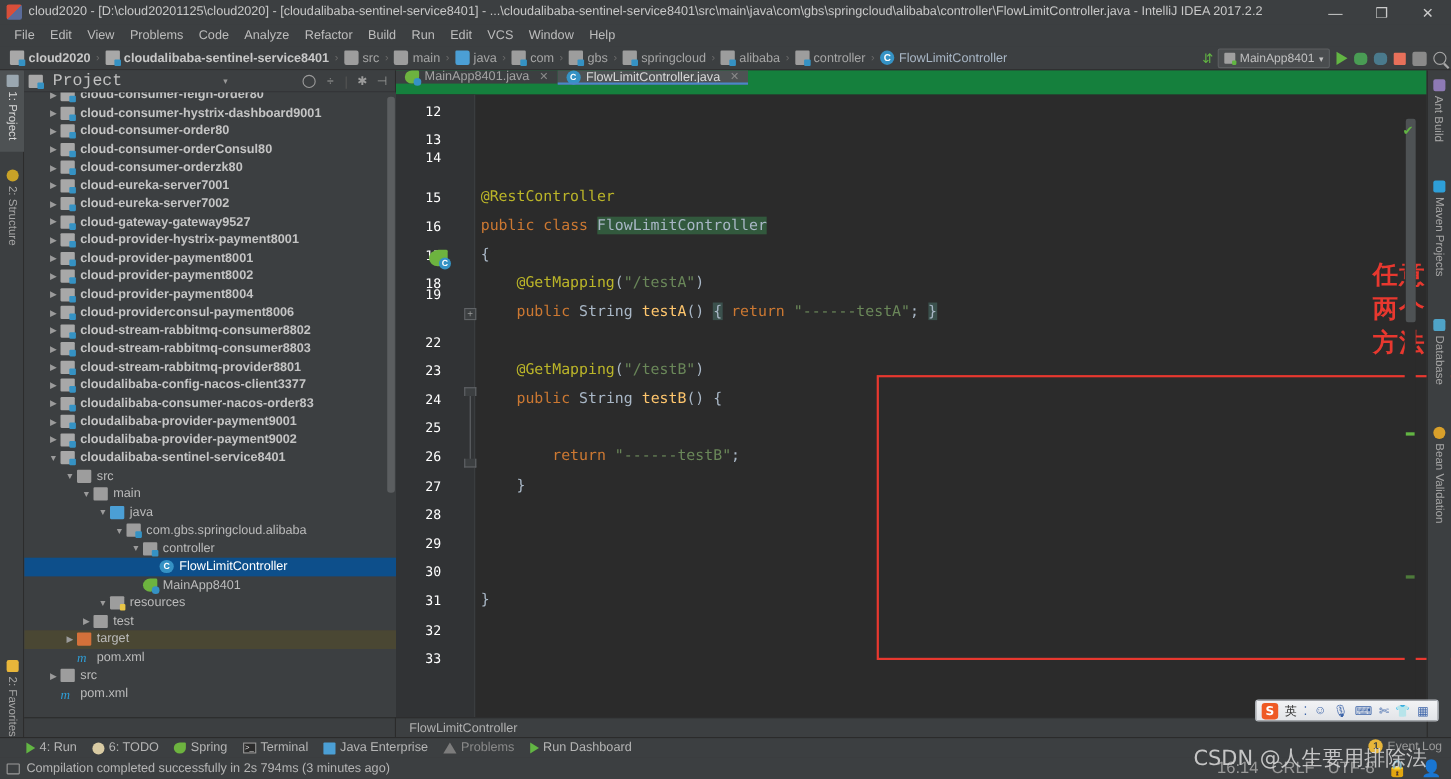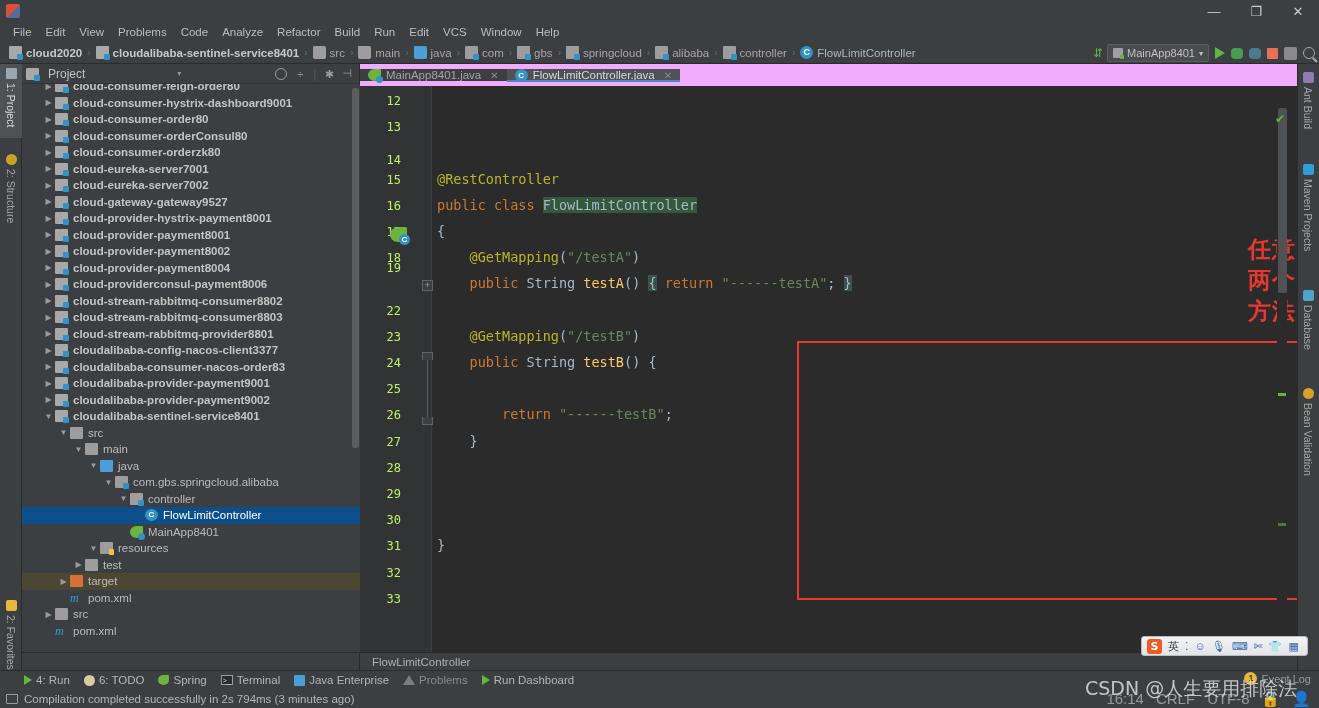--- a/index.html
+++ b/index.html
@@ -101,21 +101,21 @@
 
   
   .proj-panel {
     position:absolute; top:64px; left:22px; width:338px; height:588px;
     background:#3c3f41; border-right:1px solid #2b2b2b;
   }
   .proj-header {
     height:20px; display:flex; align-items:center; padding:0 4px; background:#3c3f41;
     border-bottom:1px solid #313335;
   }
-  .proj-header .ph-title { font-size:12px; color:#c0c0c0; margin-left:5px; }
+  .proj-header .ph-title { font-size:15px; color:#c0c0c0; margin-left:5px;font-family:Liberation Mono, monospace; }
   .proj-header .caret { margin-left:92px; color:#999; font-size:8px; }
   .ph-tools { margin-left:auto; display:flex; align-items:center; gap:7px; padding-right:3px; }
   .tool-ic { width:12px; height:12px; position:relative; }
   .tool-collapse { color:#9b9b9b; font-size:11px; }
 
   .tree {
     position:absolute; top:20px; left:0; width:338px; height:568px;
     overflow:hidden; background:#3c3f41;
   }
   .row {
@@ -150,42 +150,42 @@
   .r-lbl.sel { color:#ffffff; }
   .tree-scrollbar {
     position:absolute; right:0; top:24px; width:7px; height:360px;
     background:#5b5e60; border-radius:3px;
   }
 
   
   .editor-zone {
     position:absolute; top:64px; left:360px; width:937px; height:588px; background:#2b2b2b;
   }
-  .tabs { height:22px; background:#f0abfc; display:flex; align-items:center; }
+  .tabs { height:22px; background:#15803d; display:flex; align-items:flex-start; }
   .tab {
     display:flex; align-items:center; gap:5px; padding:0 8px; font-size:11.5px;
     color:#a3a3a3; background:#3c3f41; position:relative;
   }
   .tab.active { background:#4e5254; color:#d8d8d8; }
   .tab.active::after {
     content:''; position:absolute; left:0; bottom:0; width:100%; height:2px; background:#4a88c7;
   }
   .tab .close-x { color:#8a8a8a; font-size:10px; margin-left:4px;}
   .tab-ic { width:13px;height:13px; flex:none; position:relative;}
 
   .code-area {
     position:absolute; top:22px; left:0; width:937px; height:566px; background:#2b2b2b;
   }
   .gutter {
     position:absolute; top:0; left:0; width:72px; height:566px; background:#313335;
     border-right:1px solid #3c3f41;
   }
   .lnum {
     position:absolute; right:30px; width:30px; text-align:right;
-    font-family:"DejaVu Sans Mono","Liberation Mono",monospace; font-size:12px; color:#bef264;
+    font-family:"DejaVu Sans Mono","Liberation Mono",monospace; font-size:12px; color:#ffffff;
   }
   .code-lines {
     position:absolute; top:0; left:72px; width:865px; height:566px;
     font-family:"DejaVu Sans Mono","Liberation Mono",monospace; font-size:13.5px;
   }
   .cl { position:absolute; left:0; white-space:pre; line-height:16px; }
   .k-anno { color:#bbb529; }
   .k-kw   { color:#cc7832; }
   .k-type { color:#a9b7c6; }
   .k-meth { color:#ffc66d; }
@@ -298,20 +298,21 @@
     font-size:9px;line-height:13px;text-align:center;font-weight:bold;
   }
 </style>
 </head>
 <body>
 
 <div class="app">
 
   <div class="titlebar">
     <div class="title-icon"></div>
+    <div class="title-text">cloud2020 - [D:\cloud20201125\cloud2020] - [cloudalibaba-sentinel-service8401] - ...\cloudalibaba-sentinel-service8401\src\main\java\com\gbs\springcloud\alibaba\controller\FlowLimitController.java - IntelliJ IDEA 2017.2.2</div>
     <div class="win-btns">
       <div class="win-btn">—</div>
       <div class="win-btn">❐</div>
       <div class="win-btn close">✕</div>
     </div>
   </div>
 
   <div class="menubar" id="menubar">
       <div class="menu-item">File</div>
       <div class="menu-item">Edit</div>
@@ -619,21 +620,21 @@
           <span class="tab-ic" style="width: 13px; height: 13px; background: rgb(53, 146, 196); border-radius: 50%; color: rgb(255, 255, 255); font-size: 8px; line-height: 13px; text-align: center; font-weight: bold;">C</span>
           <span>FlowLimitController.java</span>
           <span class="close-x">✕</span>
         </div>
       </div>
 
     <div class="code-area">
       <div class="gutter" id="gutter">
           <div class="lnum" style="top: 8px;">12</div>
           <div class="lnum" style="top: 34.2px;">13</div>
-          <div class="lnum" style="top: 67px;">14</div>
+          <div class="lnum" style="top: 50px;">14</div>
           <div class="lnum" style="top: 86.6px;">15</div>
           <div class="lnum" style="top: 112.8px;">16</div>
           <div class="lnum" style="top: 139px;">17</div>
           <div class="lnum" style="top: 165.2px;">18</div>
           <div class="lnum" style="top: 175px;">19</div>
           <div class="lnum" style="top: 217.6px;">22</div>
           <div class="lnum" style="top: 243.8px;">23</div>
           <div class="lnum" style="top: 270px;">24</div>
           <div class="lnum" style="top: 296.2px;">25</div>
           <div class="lnum" style="top: 322.4px;">26</div>

